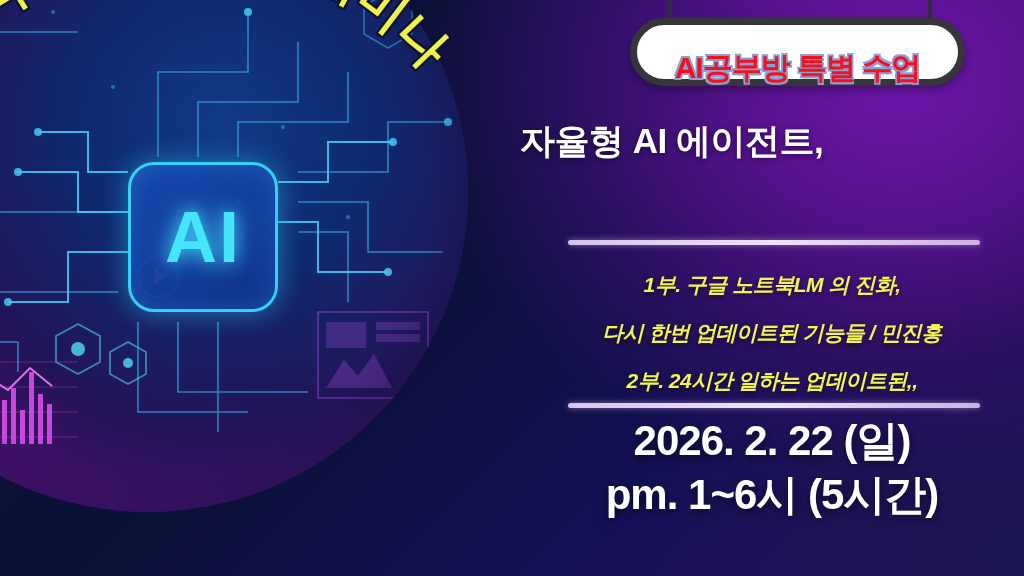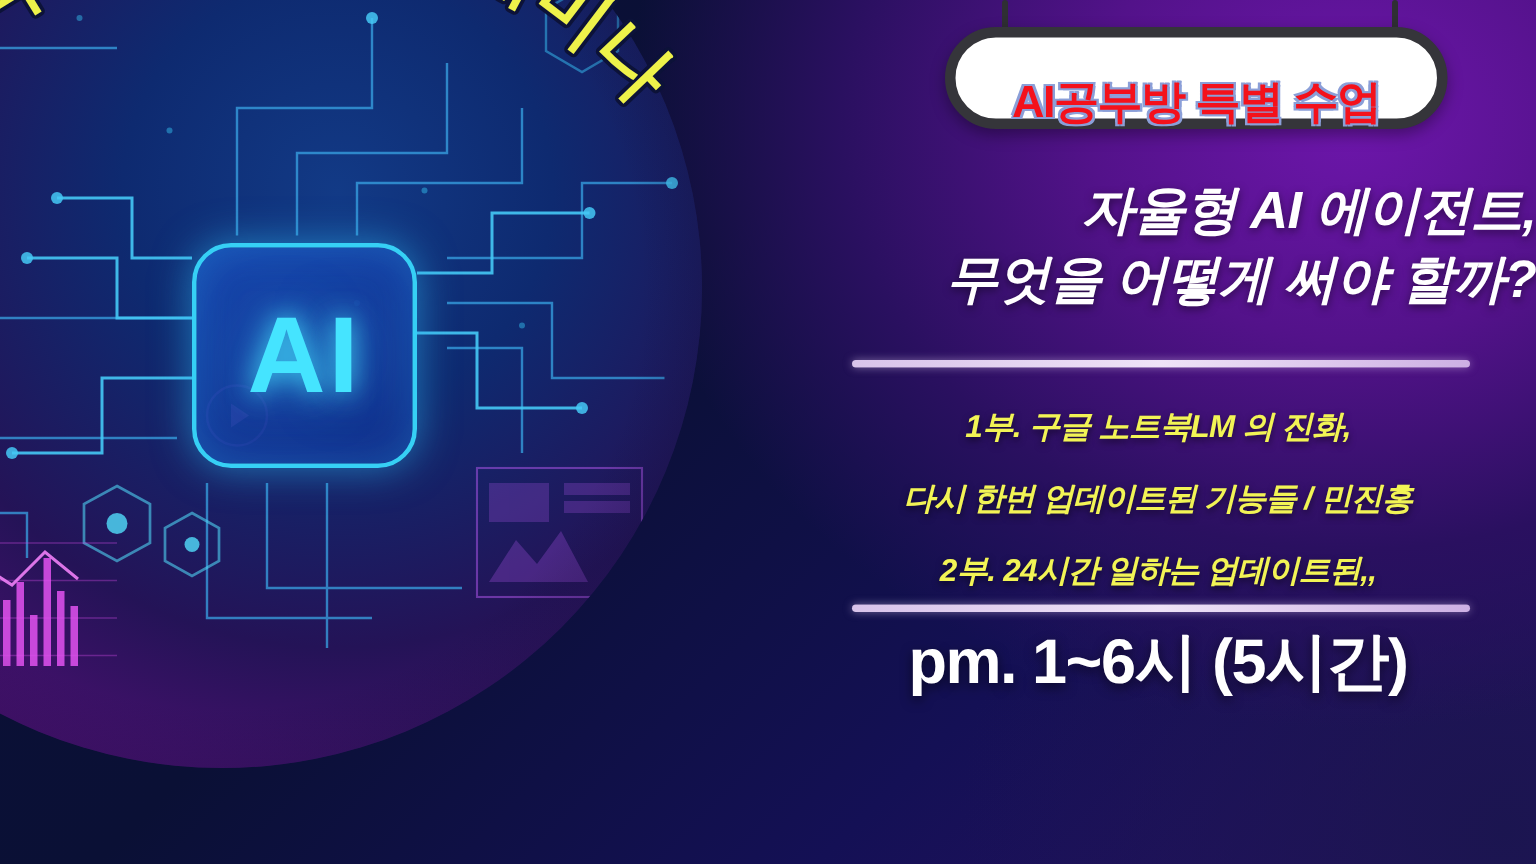--- a/index.html
+++ b/index.html
@@ -73,21 +73,21 @@
   }
   .pill-text {
     font-size:30px; font-weight:bold; color:#f4111b; letter-spacing:-1px;
     text-shadow:
       -1.6px -1.6px 0 #8b9fd8, 1.6px -1.6px 0 #8b9fd8,
       -1.6px 1.6px 0 #8b9fd8, 1.6px 1.6px 0 #8b9fd8;
     white-space:nowrap;
     margin-top:33px;
   }
 
-  .headline { position:absolute; left:0; top:118px; width:504px; text-align:right;font-style:italic; }
+  .headline { position:absolute; left:0; top:118px; width:504px; text-align:left; }
   .headline div {
     font-size:35px; font-weight:bold; color:#ffffff; line-height:1.32;
     letter-spacing:-0.5px; white-space:nowrap;
     text-shadow:0 2px 6px rgba(0,0,0,0.5);
   }
 
   .divider {
     position:absolute; left:48px; width:412px; height:5px; border-radius:3px;
     background:linear-gradient(90deg,#d8c3ea,#efe3f7,#cdb0e4);
     box-shadow:0 0 6px rgba(216,195,234,0.5);
@@ -288,35 +288,35 @@
       <div class="rod-knob" style="left:141px;"></div>
       <div class="rod" style="left:408px;"></div>
       <div class="rod-knob" style="left:401px;"></div>
       <div class="pill">
         <span class="pill-text">AI공부방 특별 수업</span>
       </div>
     </div>
 
     <div class="headline">
       <div>자율형 AI 에이전트,</div>
-      <div>무엇을 어떻게 써야 할까?</div>
     </div>
 
     <div class="divider div-1"></div>
 
     <div class="sessions">
       <div class="session">
         <div>1부.  구글  노트북LM 의 진화,</div>
         <div>다시 한번 업데이트된 기능들 / 민진홍</div>
       </div>
       <div class="session">
         <div>2부. 24시간 일하는 업데이트된,,</div>
       </div>
     </div>
 
     <div class="divider div-2"></div>
 
     <div class="when">
+      <div>2026. 2. 22 (일)</div>
       <div>pm. 1~6시 (5시간)</div>
     </div>
 
   </div>
 </div>
 
 </body></html>

